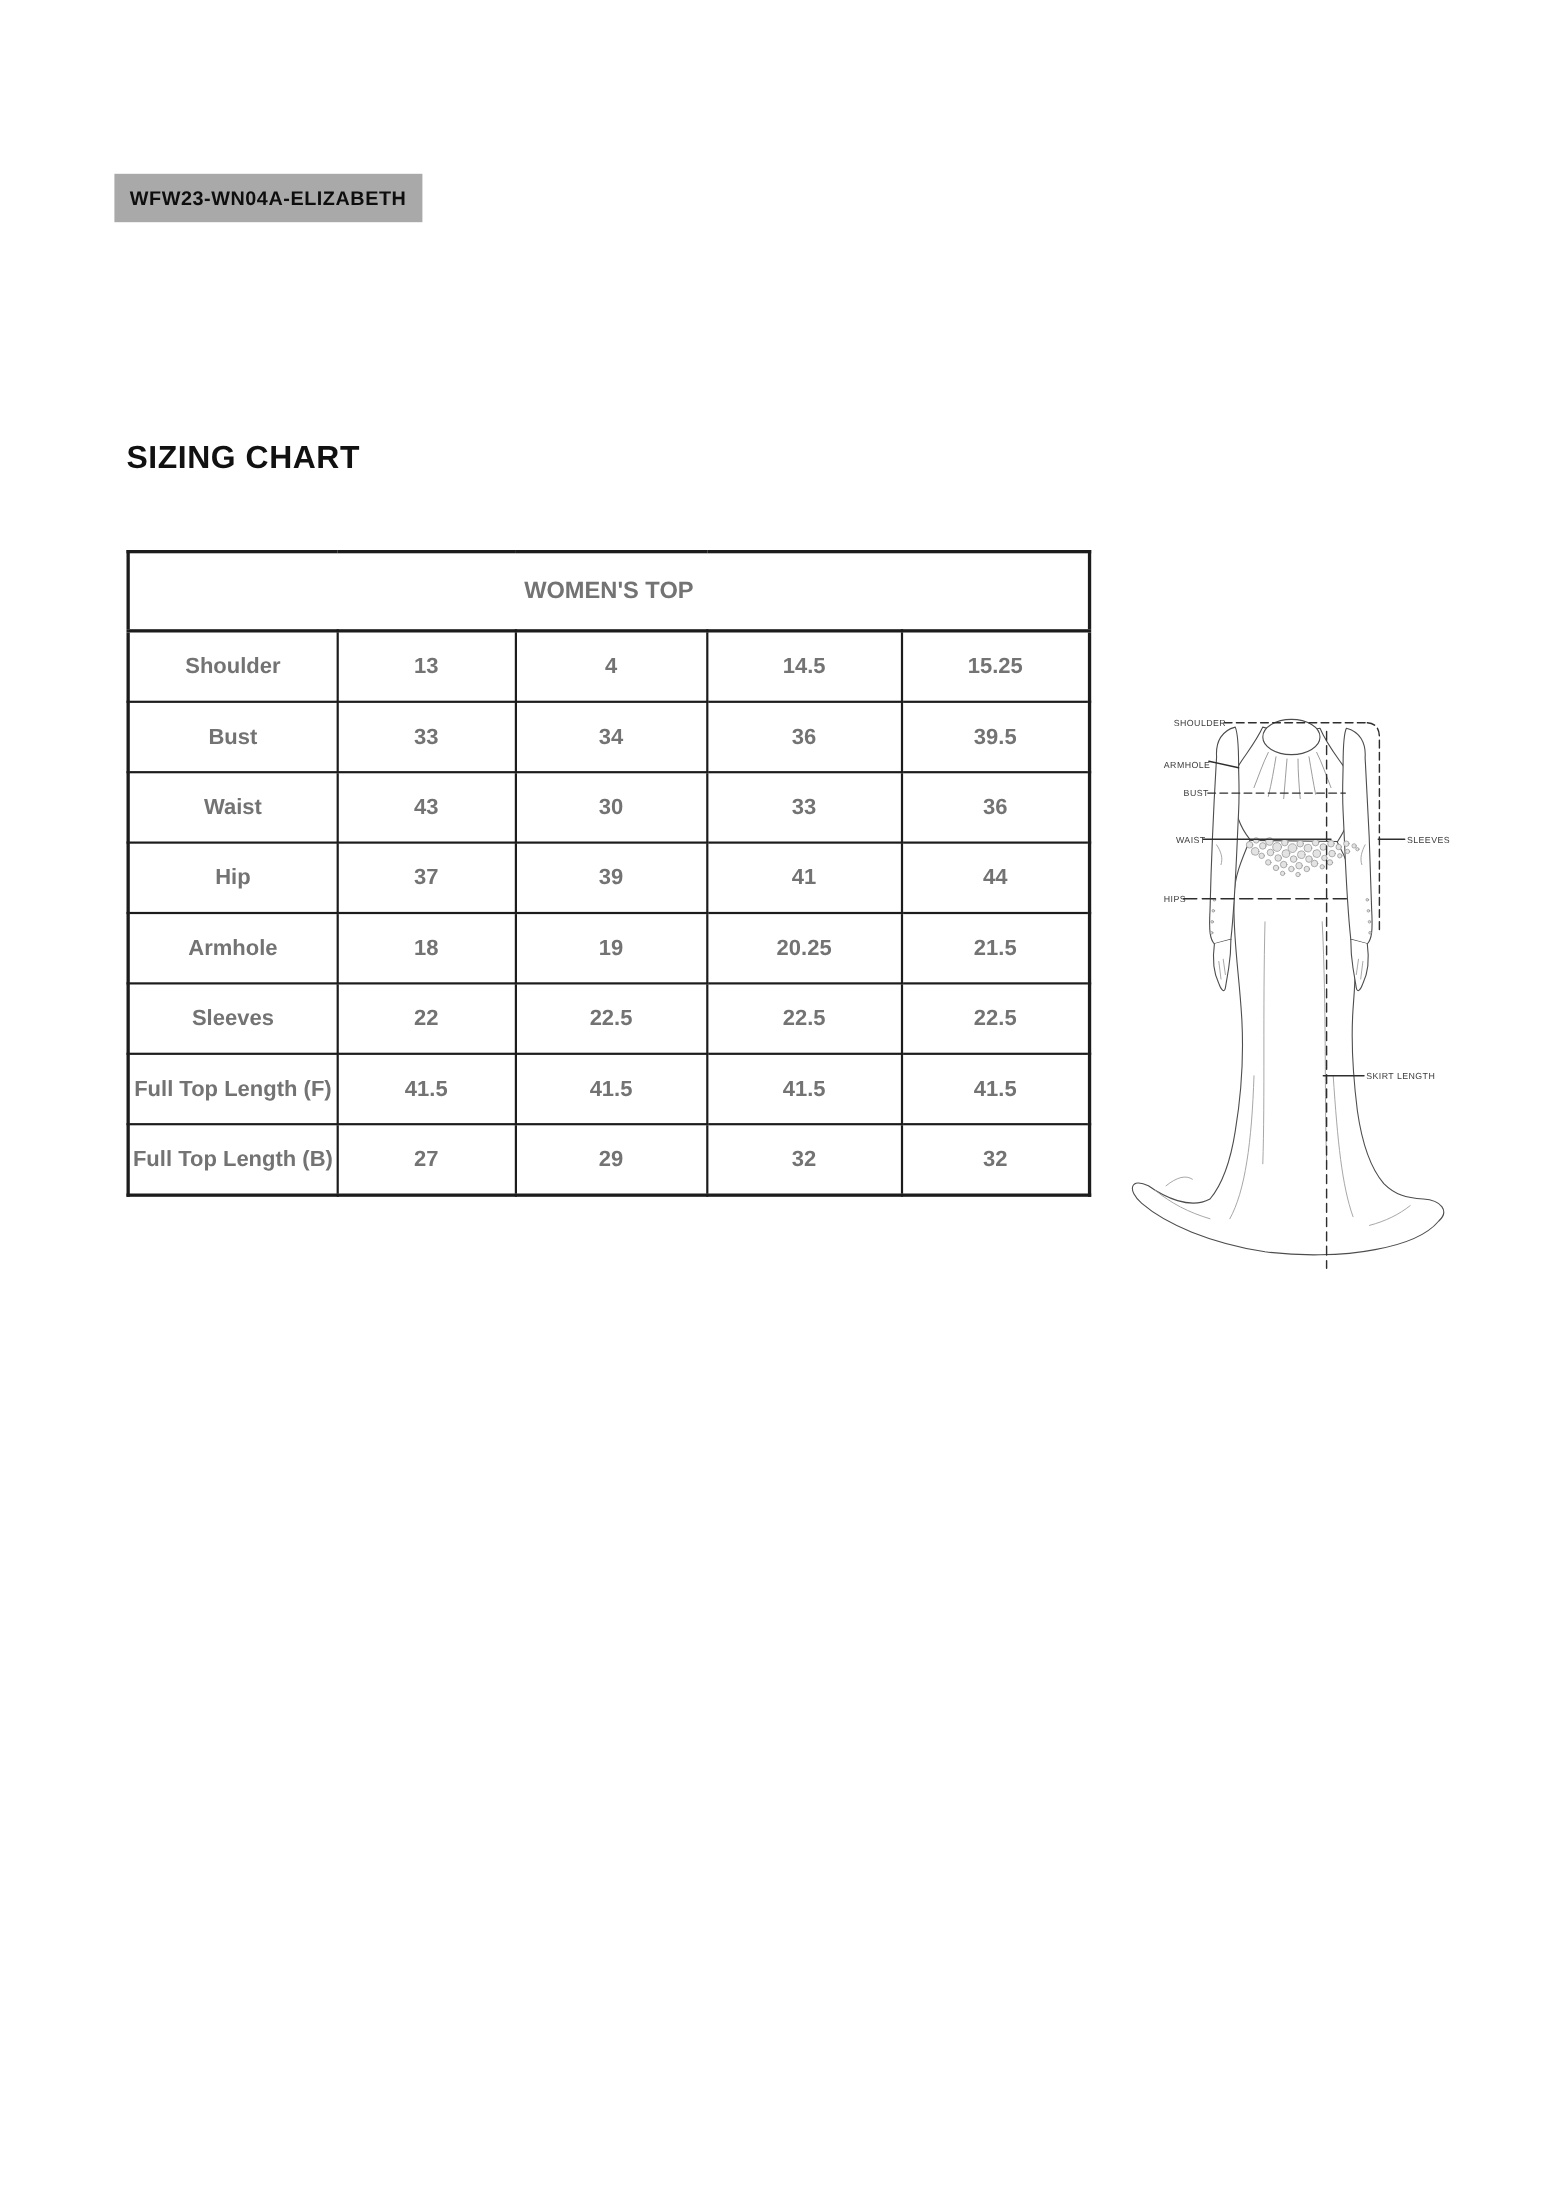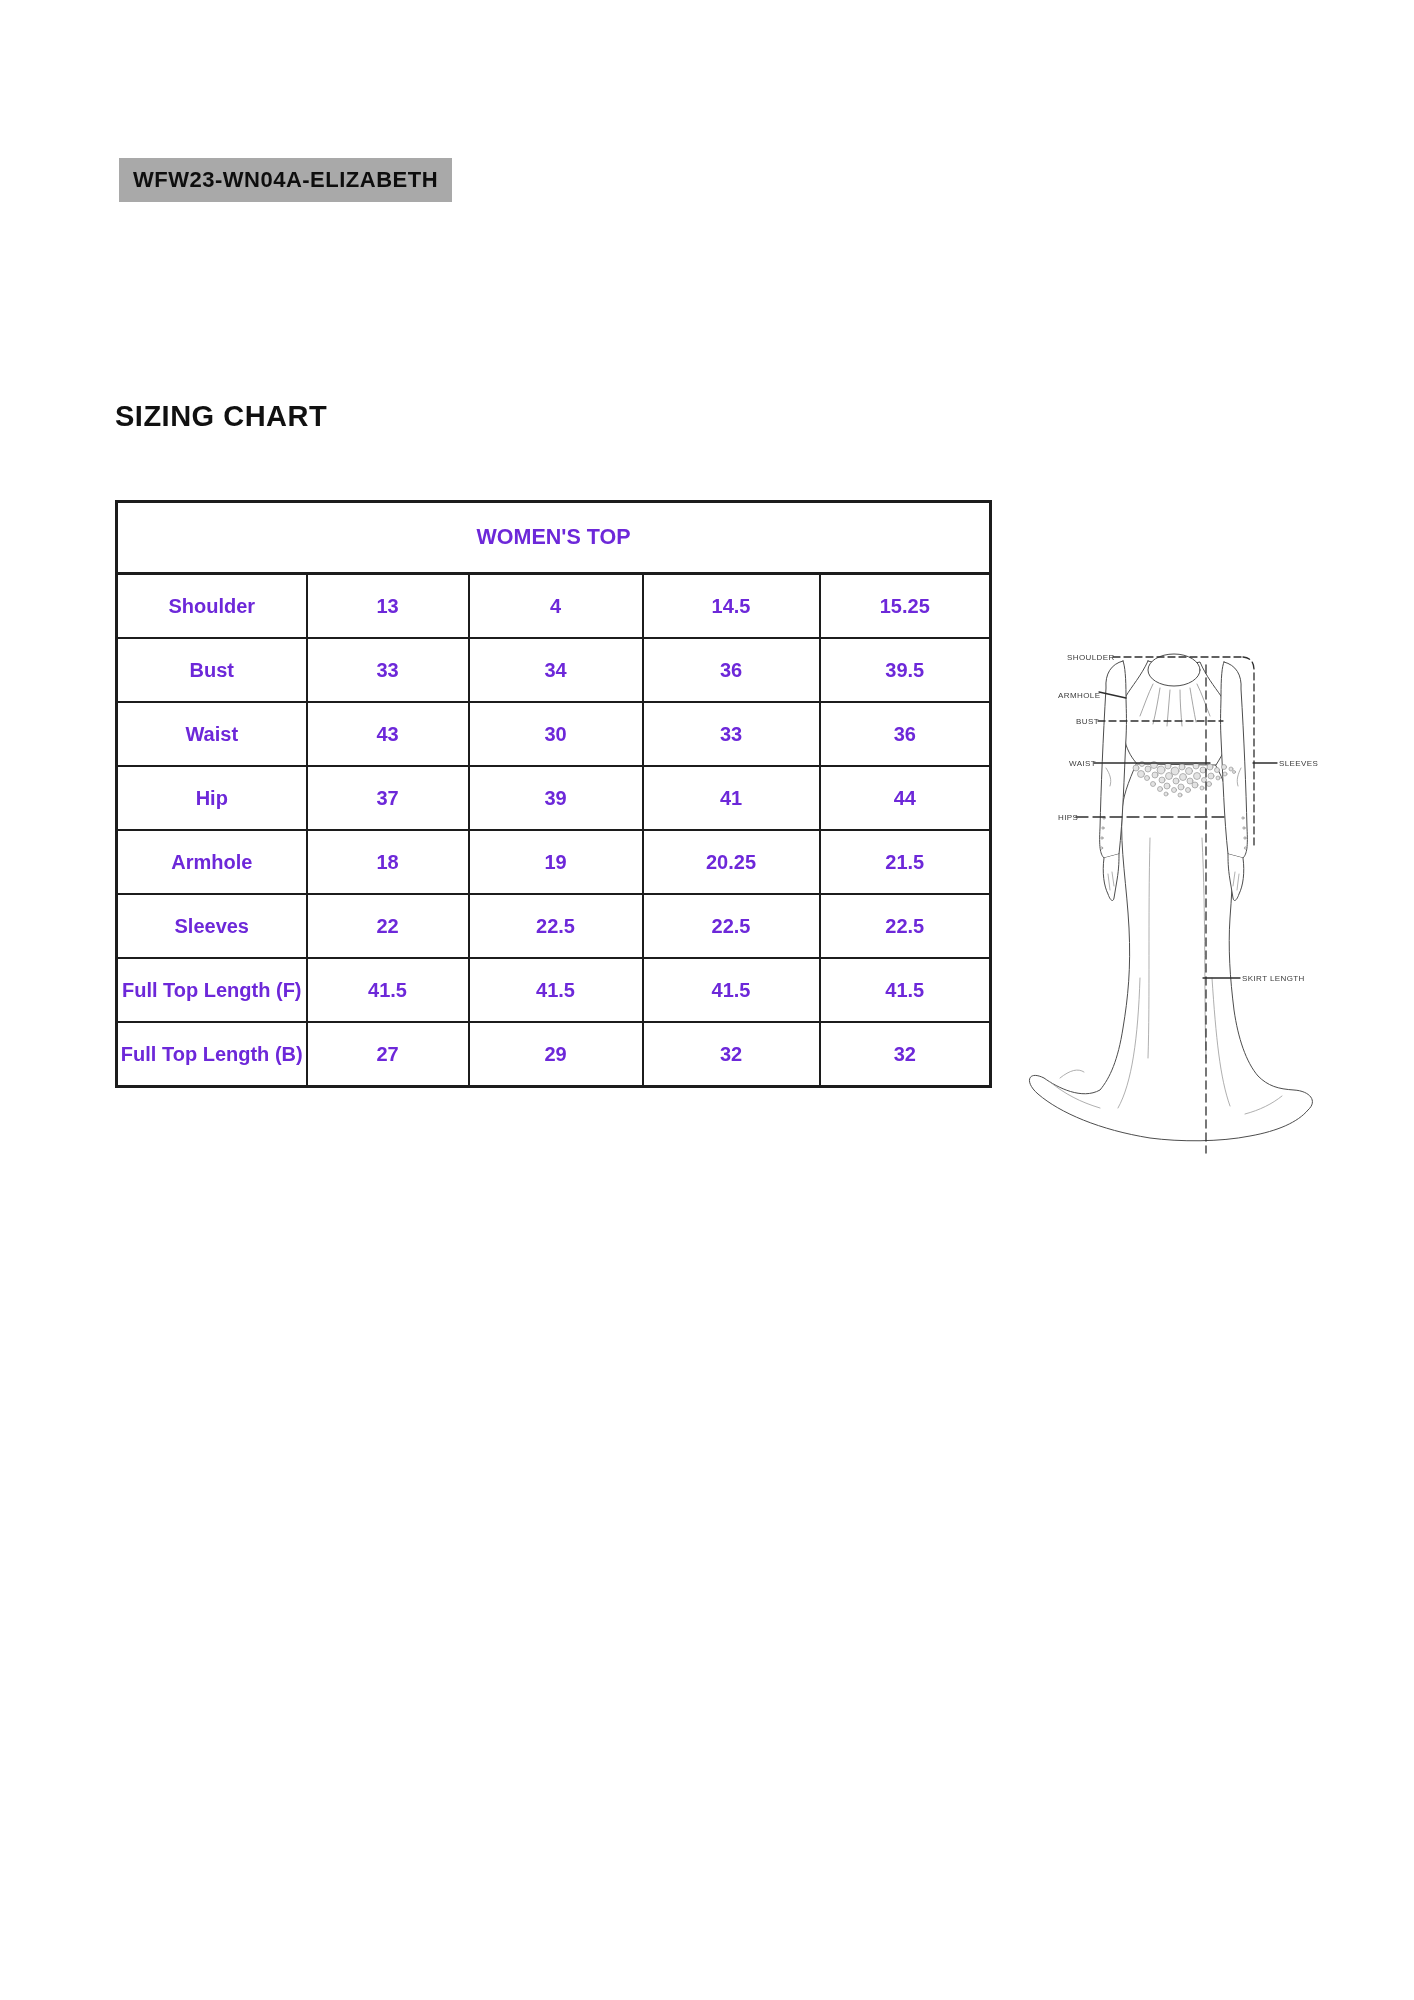--- a/index.html
+++ b/index.html
@@ -2,35 +2,35 @@
 <html><head>
 <meta charset="utf-8">
 <style>
   html,body{margin:0;padding:0;}
   body{
     width:1414px;height:2000px;position:relative;background:#ffffff;
     font-family:"Liberation Sans","DejaVu Sans",sans-serif;color:#161616;
     overflow:hidden;
   }
   .badge{
-    position:absolute;left:119px;top:158px;height:44px;line-height:44px;
-    background:#a9a9a9;color:#0e0e0e;font-size:22px;font-weight:bold;
+    position:absolute;left:104px;top:158px;height:44px;line-height:44px;
+    background:#a9a9a9;color:#0e0e0e;font-size:18px;font-weight:bold;
     padding:0 14px;letter-spacing:0.5px;white-space:nowrap;
   }
   .title{
     position:absolute;left:115px;top:400px;width:874px;margin:0;
     text-align:left;font-size:29px;font-weight:bold;letter-spacing:0.5px;color:#111;
   }
   table.size-table{
     position:absolute;left:115px;top:500px;width:874px;
     border-collapse:collapse;table-layout:fixed;
   }
   table.size-table td,table.size-table th{
     border:2px solid #1c1c1c;text-align:center;vertical-align:middle;
-    font-weight:bold;font-size:20px;color:#6d28d9;padding:0;
+    font-weight:bold;font-size:20px;color:#737373;padding:0;
   }
   table.size-table{border:3px solid #1c1c1c;}
   tr.tbl-header th{height:69px;font-size:21.5px;border-bottom:3px solid #1c1c1c;}
   tr.size-row td{height:62px;}
   tr.data-row td{height:62px;}
   td.row-label{font-size:18px;}
   svg text{
     font-family:"Liberation Sans","DejaVu Sans",sans-serif;
     font-size:8px;fill:#3b3b3b;letter-spacing:0.4px;
   }

